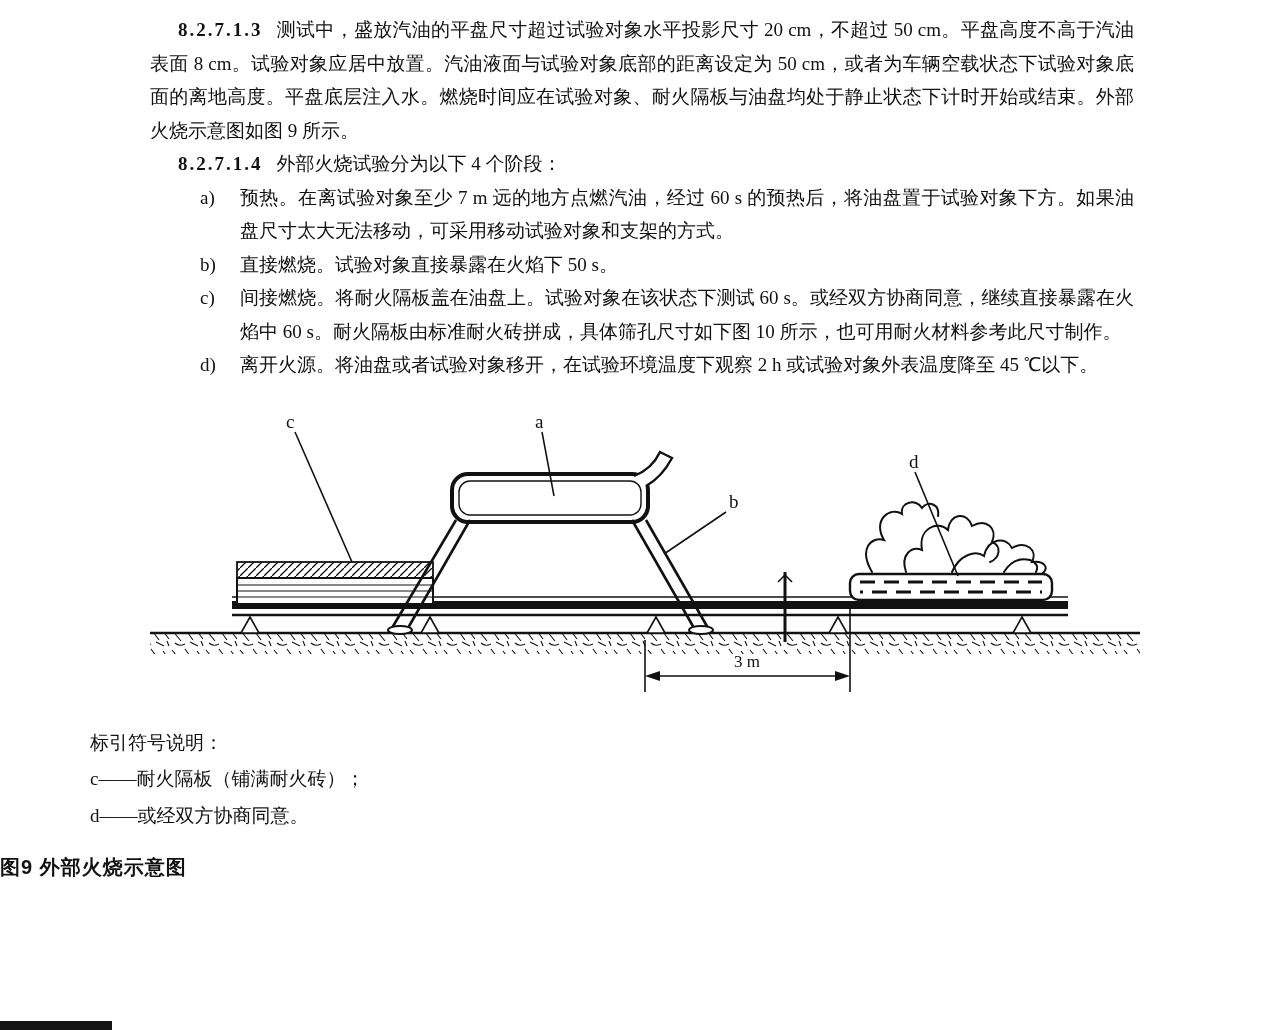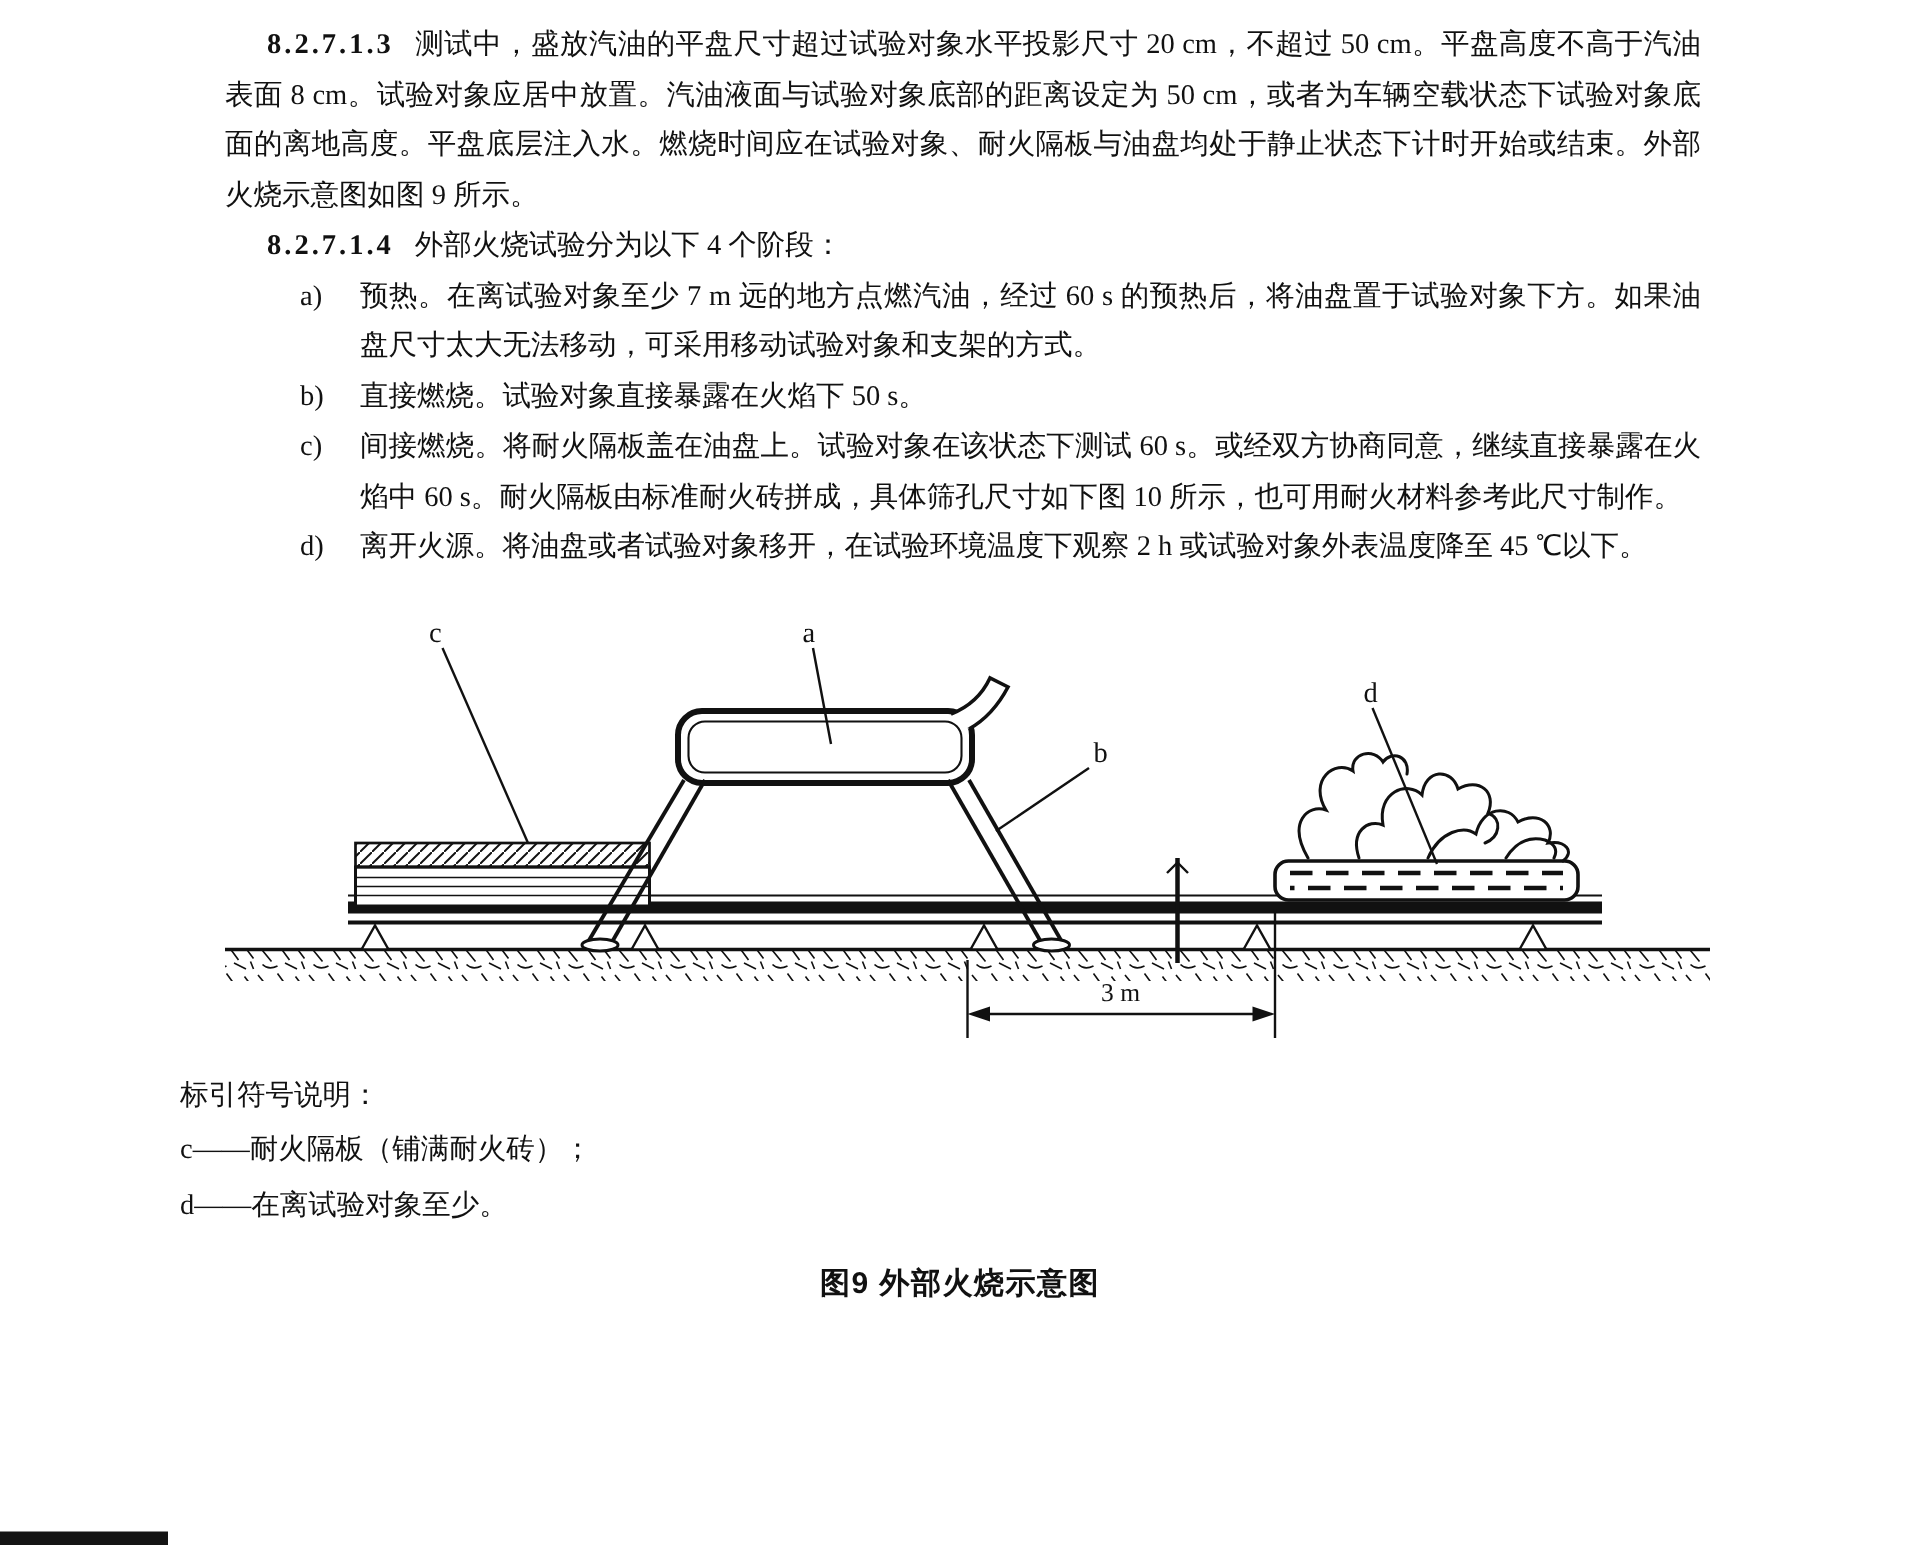--- a/index.html
+++ b/index.html
@@ -11,24 +11,24 @@
   .clause-num { font-weight: 700; letter-spacing: 2px; margin-right: 14px; white-space: nowrap; margin-left: 28px; }
 
   .stages { margin-top: 0; }
   .stage { display: flex; padding-left: 50px; }
   .stage-label { flex: none; width: 40px; }
   .stage-text { flex: 1; text-align: justify; }
 
   .figure { position: relative; width: 1280px; height: 305px; margin-top: 26px; }
   .figure svg { display: block; }
 
-  .legend { padding-left: 120px; margin-top: 0; font-size: 19px; line-height: 36.5px; }
+  .legend { padding-left: 90px; margin-top: 12px; font-size: 19px; line-height: 36.5px; }
   .legend-item { display: block; }
 
-  .caption { margin-top: 20px; text-align: center; font-family: "Liberation Sans", sans-serif;
+  .caption { margin-top: 20px; font-family: "Liberation Sans", sans-serif;
              font-weight: 700; font-size: 20px; letter-spacing: 1px; }
 
   .bottom-bar { position: absolute; left: 0; bottom: 0; width: 112px; height: 9px; background: #141414; }
 
   svg text { font-family: "Liberation Serif", serif; font-size: 19px; fill: #111; }
   svg text.dim { font-size: 17px; }
 </style>
 </head>
 <body>
 
@@ -144,18 +144,18 @@
       <polygon points="645,268 660,263 660,273" fill="#111"></polygon>
       <polygon points="850,268 835,263 835,273" fill="#111"></polygon>
       <text class="dim" x="747" y="259" text-anchor="middle">3 m</text>
     </g>
   </svg>
 </div>
 
 <div class="legend">
   <span class="legend-item">标引符号说明：</span>
   <span class="legend-item">c——耐火隔板（铺满耐火砖）；</span>
-  <span class="legend-item">d——在离试验对象至少。</span>
+  <span class="legend-item">d——或经双方协商同意。</span>
 </div>
 
 <div class="caption">图9 外部火烧示意图</div>
 
 <div class="bottom-bar"></div>
 
 </body></html>

